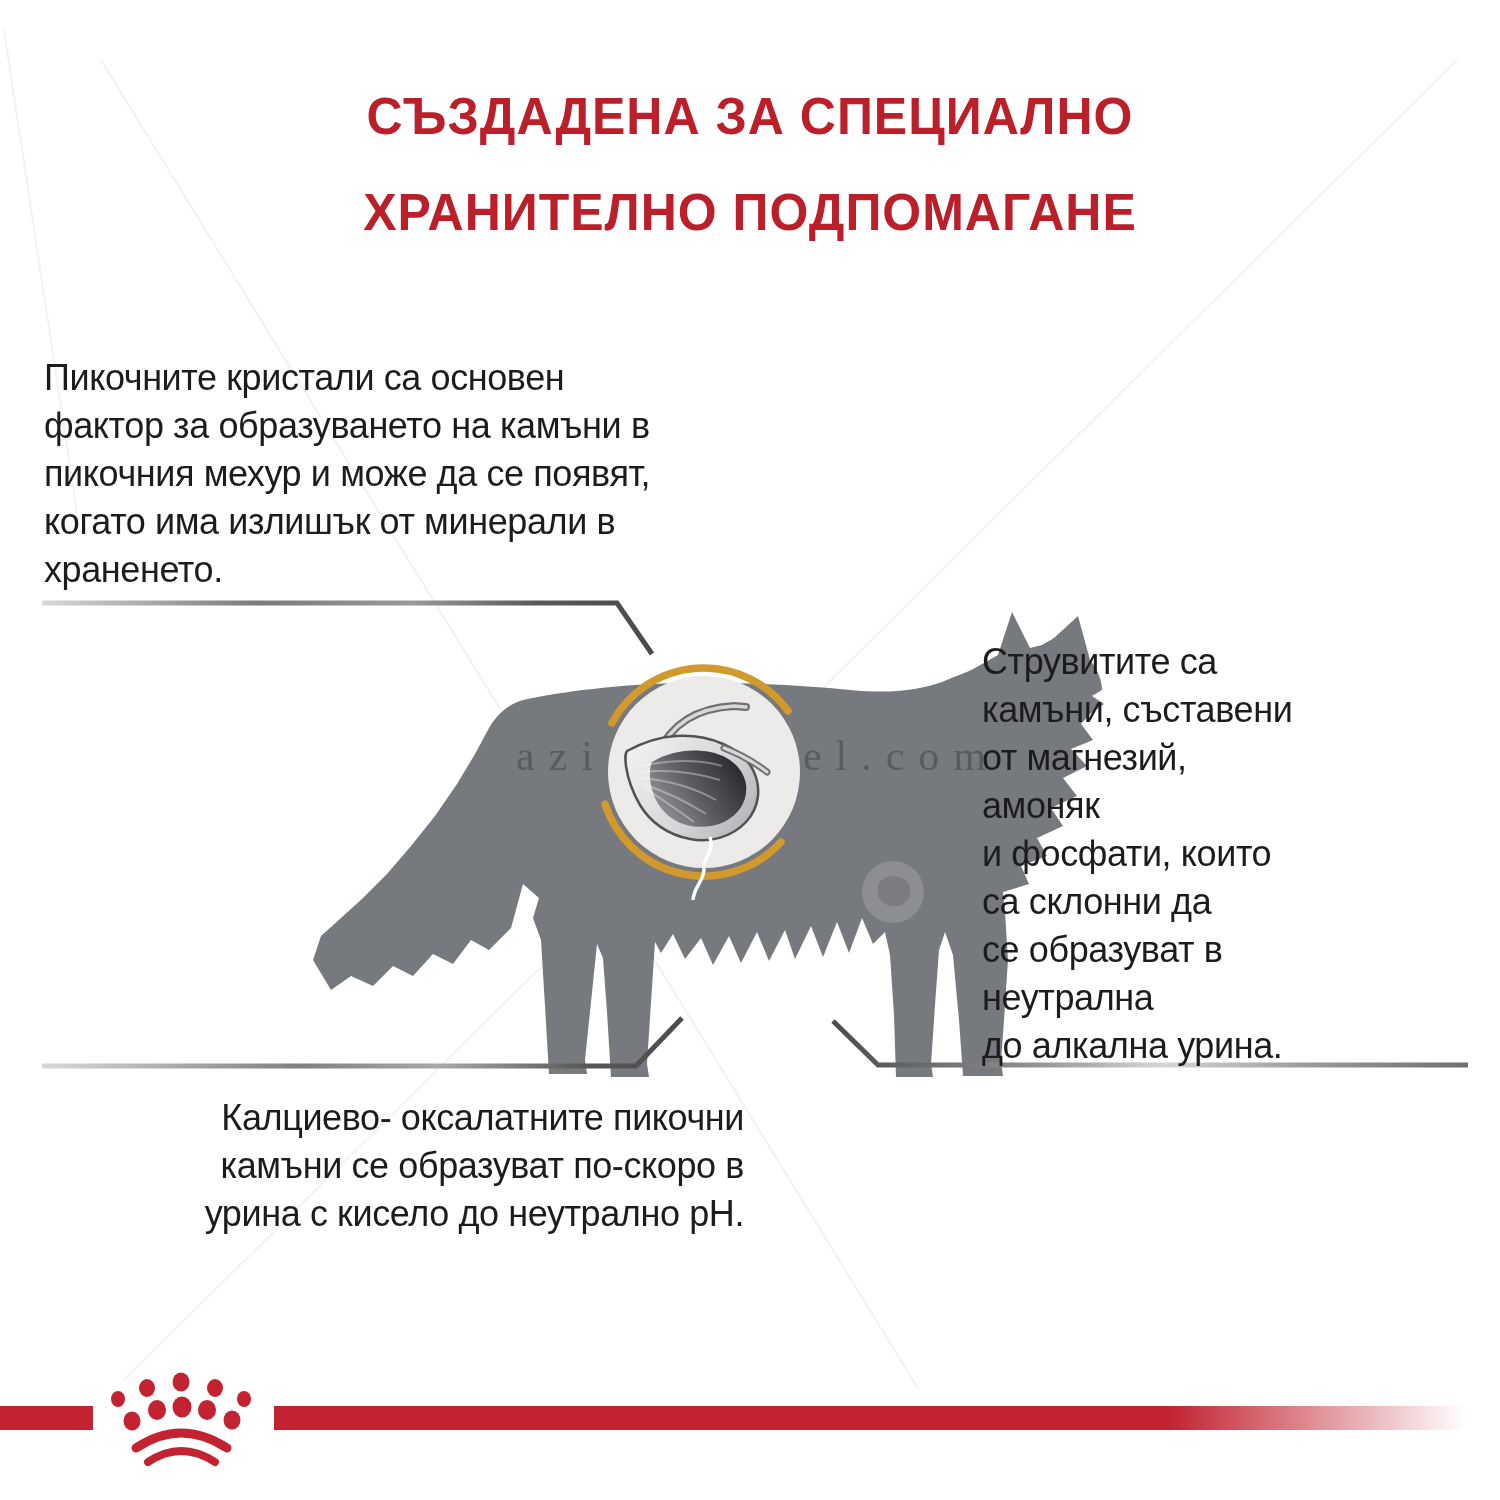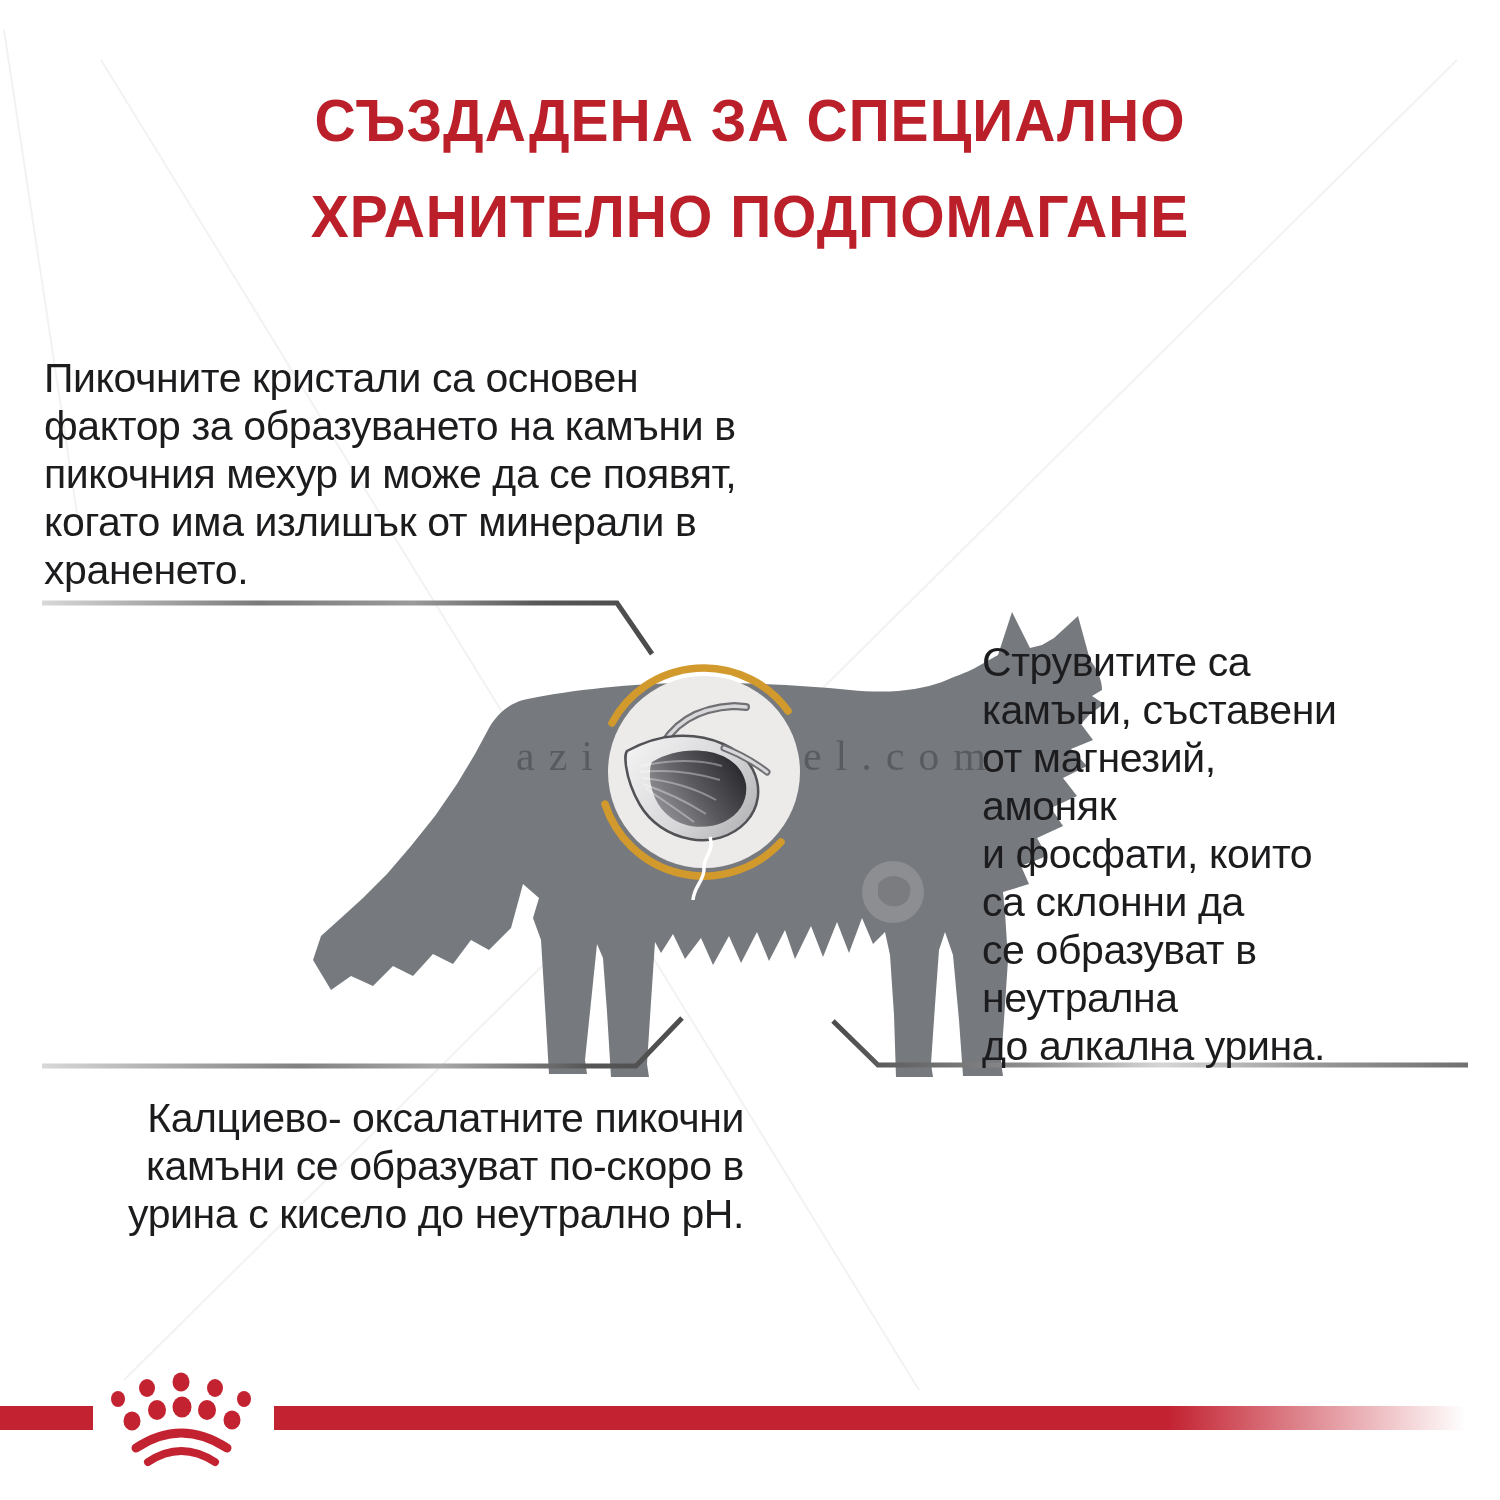--- a/index.html
+++ b/index.html
@@ -3,25 +3,25 @@
 <meta charset="utf-8">
 <style>
   html,body{margin:0;padding:0;background:#ffffff;}
   .canvas{
     position:relative;width:1500px;height:1500px;background:#ffffff;
     font-family:"Liberation Sans",sans-serif;overflow:hidden;
   }
   .headline{
     position:absolute;left:0;top:34px;width:1500px;
     text-align:center;color:#bb1f29;font-weight:700;
-    font-size:57px;line-height:96px;letter-spacing:1px;
+    font-size:50px;line-height:96px;letter-spacing:1px;
   }
   .headline span{display:block;transform:scaleY(1.04);}
   .para{
-    position:absolute;color:#1c1c1e;font-size:41px;line-height:48px;
+    position:absolute;color:#1c1c1e;font-size:36px;line-height:48px;
     letter-spacing:-0.4px;white-space:pre-line;font-weight:400;
   }
   .para-left{left:44px;top:354px;width:700px;text-align:left;}
   .para-right{right:38px;top:638px;width:480px;}
   .para-bottom{left:44px;top:1094px;width:700px;text-align:right;}
   svg.scene{position:absolute;left:0;top:0;}
   .wm-text{font-family:"Liberation Serif",serif;}
 </style>
 </head>
 <body>

